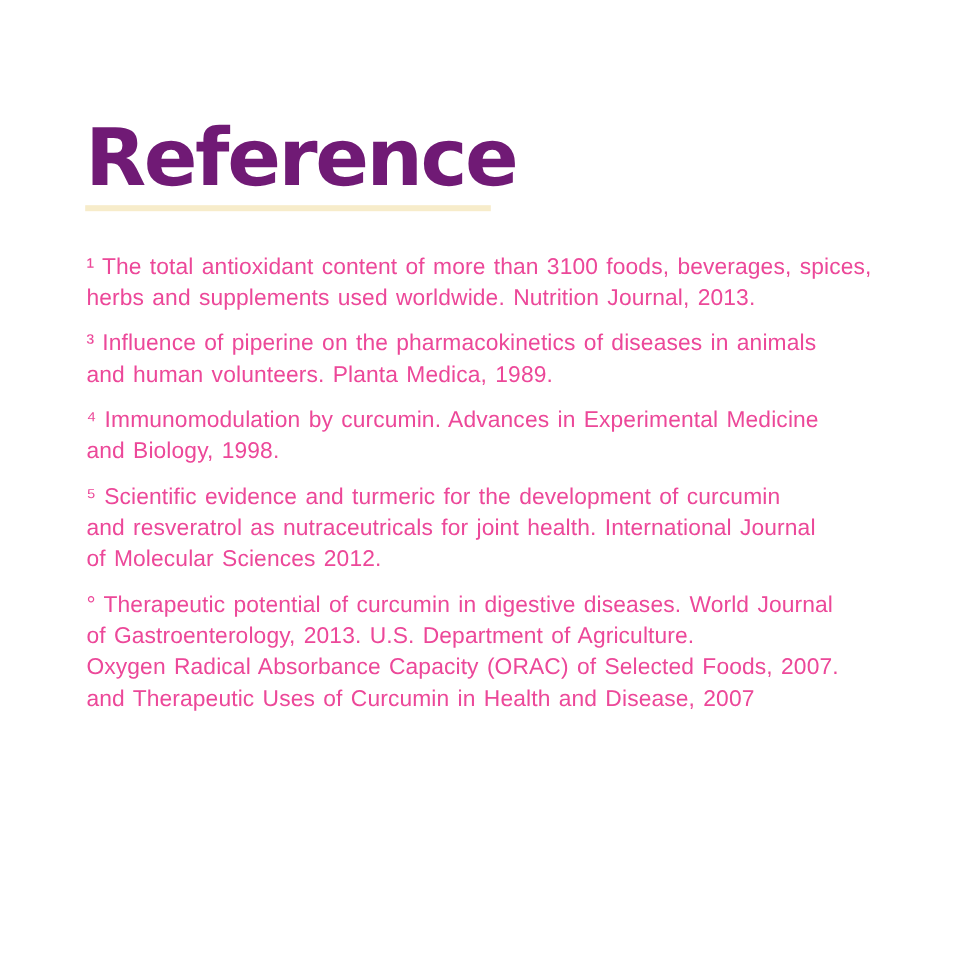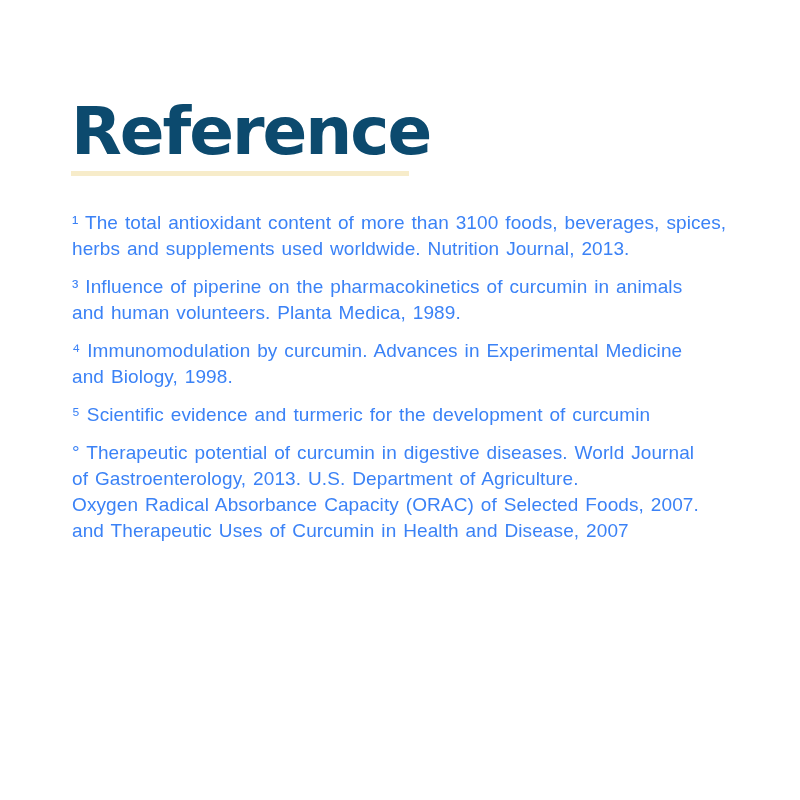--- a/index.html
+++ b/index.html
@@ -58,44 +58,46 @@
     display: block;
     white-space: nowrap;
   }
 </style>
 </head>
 <body style="background: rgb(255, 255, 255);">
 
 <div class="slide">
 
   <header class="title-block">
-    <h1 class="page-title" style="color: #0c4a6e;">Reference</h1>
+    <h1 class="page-title" style="color: #701a75;">Reference</h1>
     <div class="title-underline" style="background: rgb(247, 236, 202);"></div>
   </header>
 
-  <main class="reference-list" style="color: #3b82f6;">
+  <main class="reference-list" style="color: #ec4899;">
 
     <p class="ref">
       <span class="ln">¹ The total antioxidant content of more than 3100 foods, beverages, spices,</span>
       <span class="ln">herbs and supplements used worldwide. Nutrition Journal, 2013.</span>
     </p>
 
 
     <p class="ref">
-      <span class="ln">³ Influence of piperine on the pharmacokinetics of curcumin in animals</span>
+      <span class="ln">³ Influence of piperine on the pharmacokinetics of diseases in animals</span>
       <span class="ln">and human volunteers. Planta Medica, 1989.</span>
     </p>
 
     <p class="ref">
       <span class="ln">⁴ Immunomodulation by curcumin. Advances in Experimental Medicine</span>
       <span class="ln">and Biology, 1998.</span>
     </p>
 
     <p class="ref">
       <span class="ln">⁵ Scientific evidence and turmeric for the development of curcumin</span>
+      <span class="ln">and resveratrol as nutraceutricals for joint health. International Journal</span>
+      <span class="ln">of Molecular Sciences 2012.</span>
     </p>
 
     <p class="ref">
       <span class="ln">° Therapeutic potential of curcumin in digestive diseases. World Journal</span>
       <span class="ln">of Gastroenterology, 2013. U.S. Department of Agriculture.</span>
       <span class="ln">Oxygen Radical Absorbance Capacity (ORAC) of Selected Foods, 2007.</span>
       <span class="ln">and Therapeutic Uses of Curcumin in Health and Disease, 2007</span>
     </p>
 
   </main>

